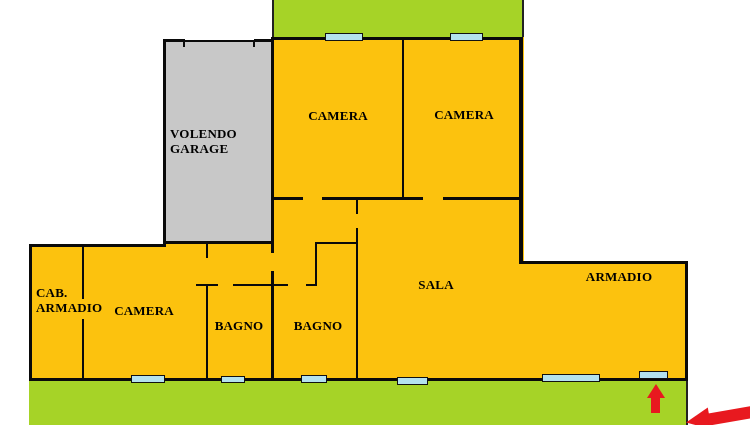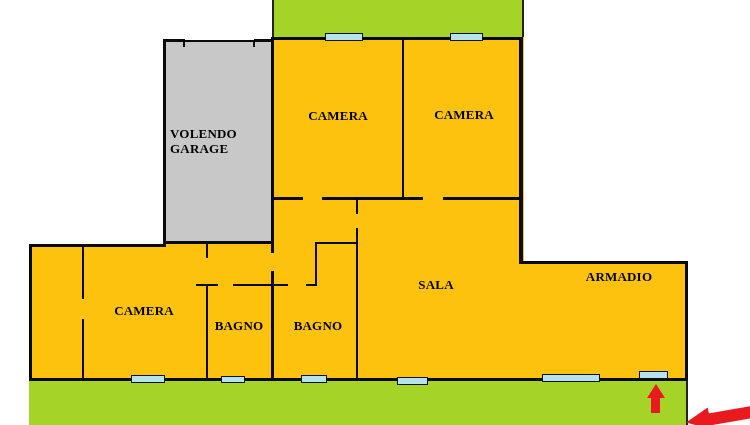--- a/index.html
+++ b/index.html
@@ -122,20 +122,22 @@
   <div class="win" style="left:221px;top:376px;width:24px;height:7px;"></div>
   <div class="win" style="left:301px;top:375px;width:26px;height:8px;"></div>
   <div class="win" style="left:397px;top:377px;width:31px;height:8px;"></div>
   <div class="win" style="left:542px;top:374px;width:58px;height:8px;"></div>
   <div class="win" style="left:639px;top:371px;width:29px;height:8px;"></div>
 
   <div class="label" style="left:170px;top:126px;">VOLENDO
 GARAGE</div>
   <div class="label centered" style="left:338px;top:115px;">CAMERA</div>
   <div class="label centered" style="left:464px;top:114px;">CAMERA</div>
+  <div class="label" style="left:36px;top:285px;">CAB.
+ARMADIO</div>
   <div class="label centered" style="left:144px;top:310px;">CAMERA</div>
   <div class="label centered" style="left:239px;top:325px;">BAGNO</div>
   <div class="label centered" style="left:318px;top:325px;">BAGNO</div>
   <div class="label centered" style="left:436px;top:284px;">SALA</div>
   <div class="label centered" style="left:619px;top:276px;">ARMADIO</div>
 
   <div class="arrow-up-head"></div>
   <div class="arrow-up-stem"></div>
   <div class="arrow-left-wrap">
     <div class="arrow-left-head"></div>

